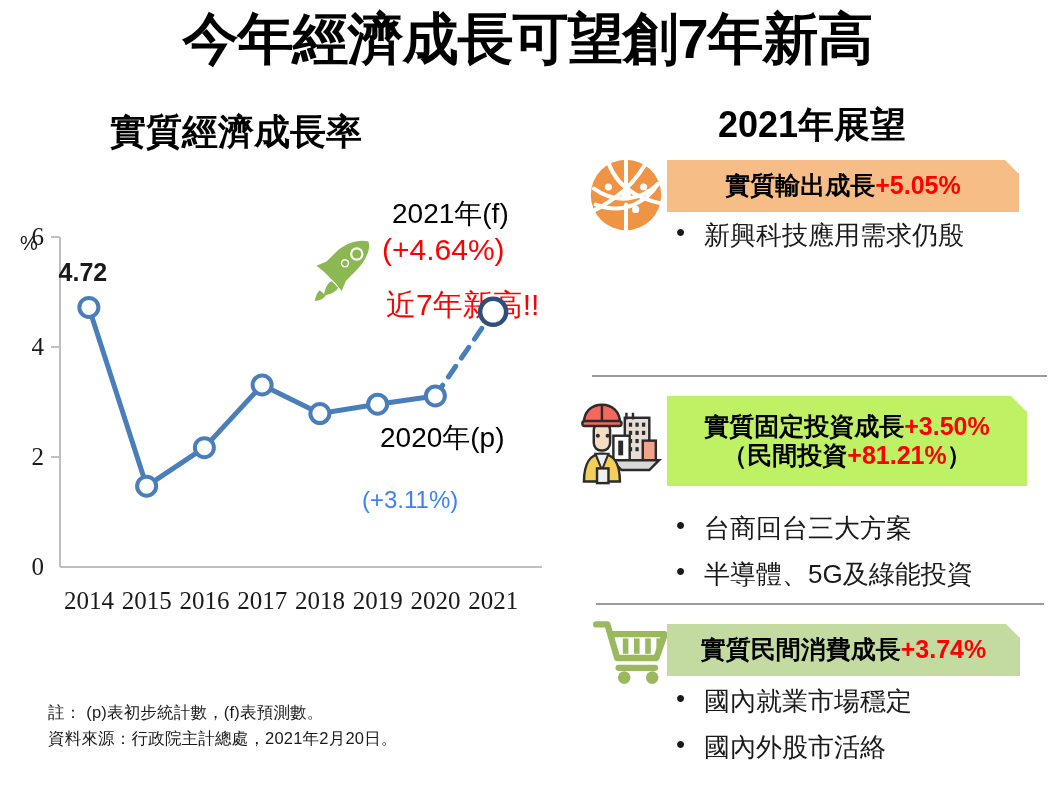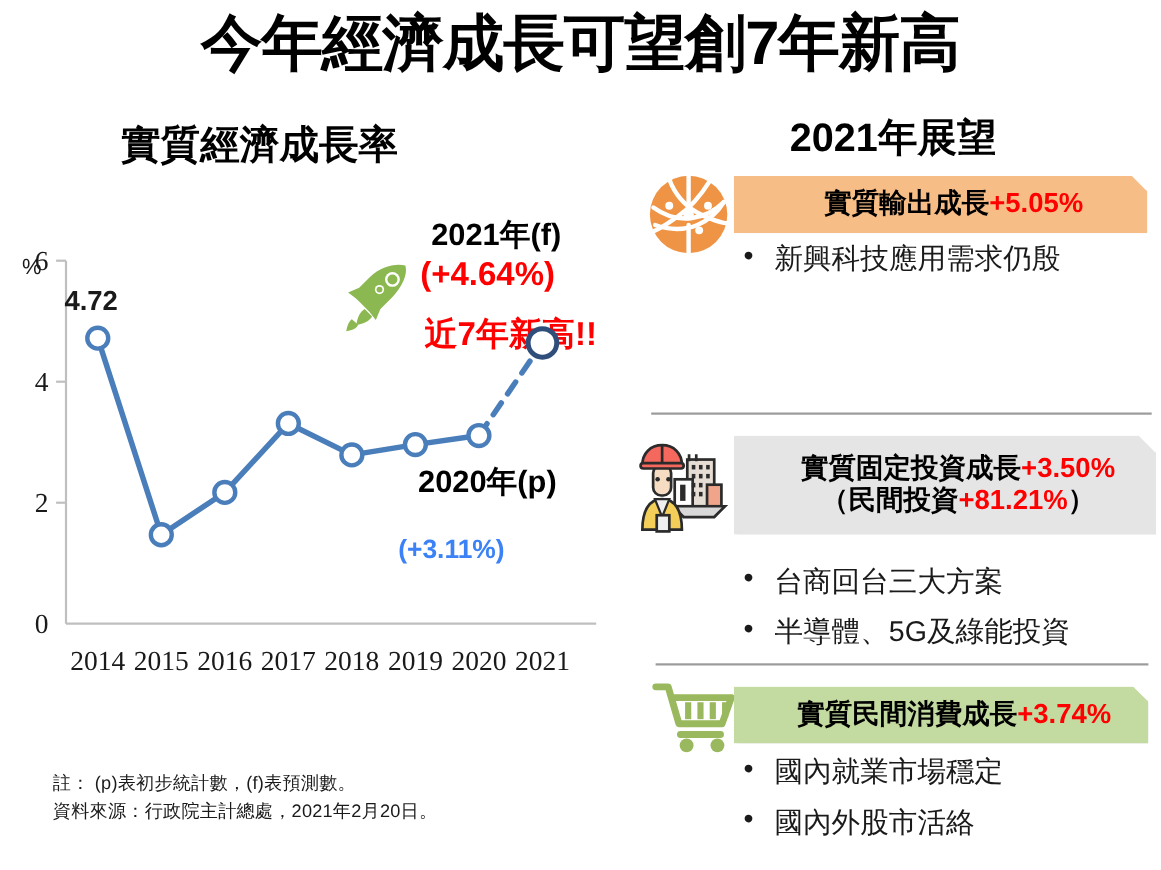--- a/index.html
+++ b/index.html
@@ -22,21 +22,21 @@
     position:absolute;left:110px;top:108px;
     font-size:36px;font-weight:bold;color:#000000;white-space:nowrap;
   }
   .chart-area{position:absolute;left:0px;top:225px;width:570px;height:430px;}
   .chart-svg{position:absolute;left:0;top:0;}
 
   .pct-label{
     position:absolute;left:20px;top:232px;font-size:20px;color:#1a1a1a;
   }
 
-  .ann{position:absolute;white-space:nowrap;font-weight:bold;line-height:1.12;text-align:center;}
+  .ann{position:absolute;white-space:nowrap;font-weight:normal;line-height:1.12;text-align:center;}
   .ann-2021{left:392px;top:198px;font-size:28px;color:#000;}
   .ann-2021-val{left:382px;top:233px;font-size:30px;color:#ff0000;}
   .ann-2021-high{left:386px;top:288px;font-size:30px;color:#ff0000;}
   .ann-2020{left:380px;top:422px;font-size:28px;color:#000;}
   .ann-2020-val{left:362px;top:487px;font-size:24px;color:#3b82f6;}
 
   .rocket{position:absolute;left:303px;top:228px;width:84px;height:84px;}
 
   .footnote{
     position:absolute;left:48px;top:700px;font-size:16.5px;color:#1a1a1a;
@@ -53,31 +53,31 @@
   }
   .div1{left:592px;top:375px;width:455px;}
   .div2{left:596px;top:603px;width:448px;}
 
   .sec-icon{position:absolute;}
 
   .banner{
     position:absolute;display:flex;align-items:center;justify-content:center;
     font-weight:bold;color:#000;
     box-shadow:3px 3px 4px rgba(0,0,0,.22);
-    line-height:1.18;text-align:center;padding-left:24px;
+    line-height:1.18;text-align:center;
   }
   .banner .red{color:#ff0000;}
   .b-export{
     left:667px;top:160px;width:352px;height:52px;font-size:25px;
     background:#f7bd86;
     clip-path:polygon(0 0, calc(100% - 14px) 0, 100% 14px, 100% 100%, 0 100%);
   }
   .b-invest{
     left:667px;top:396px;width:360px;height:90px;font-size:25px;
-    background:#e5e5e5;flex-direction:column;
+    background:#bef264;flex-direction:column;
     clip-path:polygon(0 0, calc(100% - 16px) 0, 100% 16px, 100% 100%, 0 100%);
   }
   .b-consume{
     left:667px;top:624px;width:353px;height:52px;font-size:25px;
     background:#c3daa0;
     clip-path:polygon(0 0, calc(100% - 14px) 0, 100% 14px, 100% 100%, 0 100%);
   }
 
   .bullets{position:absolute;margin:0;padding:0;list-style:none;}
   .bullets li{

